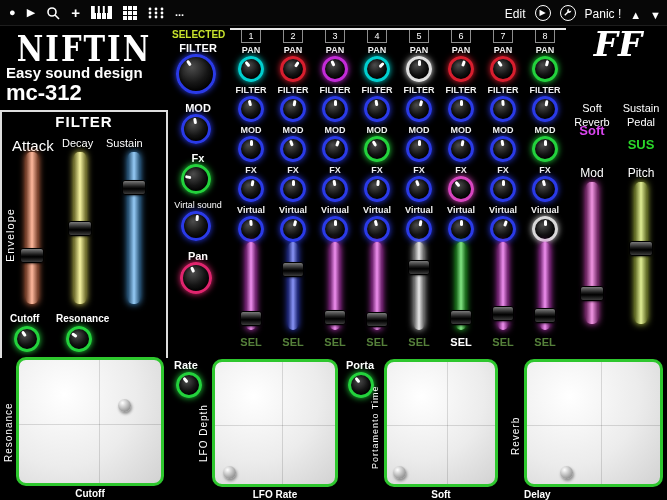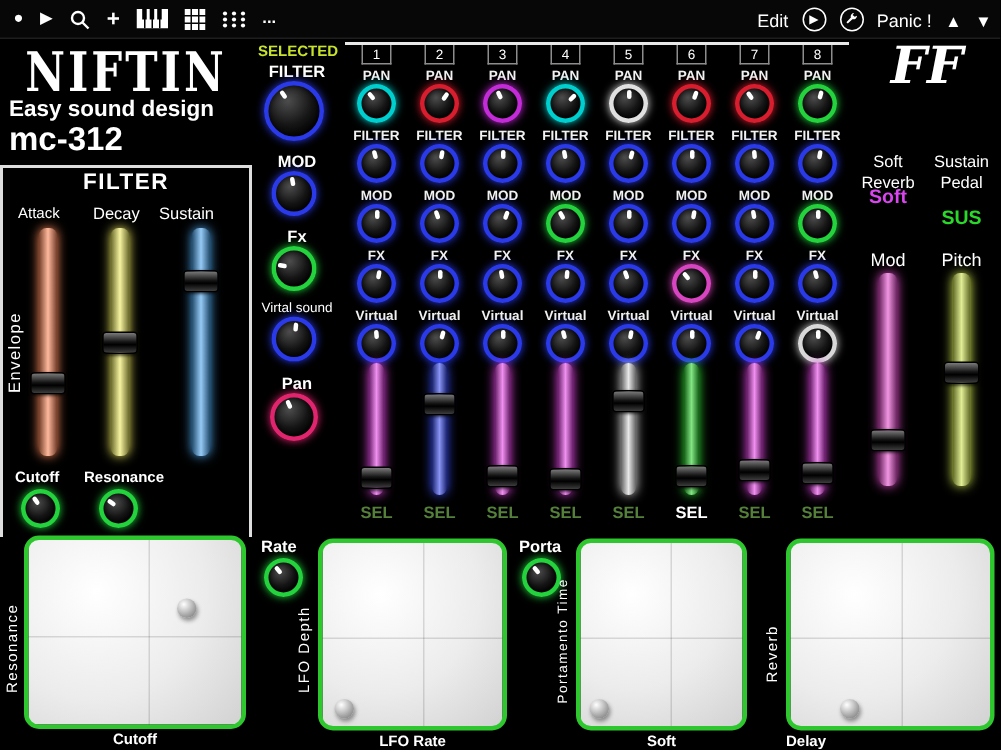--- a/index.html
+++ b/index.html
@@ -134,21 +134,21 @@
   </div>
 </div>
 
 <div class="logo-left">NIFTIN</div>
 <div class="lbl b" style="left:6px;top:64px;font-size:15px">Easy sound design</div>
 <div class="lbl b" style="left:6px;top:80px;font-size:22px">mc-312</div>
 
 <div class="filterbox"></div>
 <div class="lbl b" style="left:0;top:113px;width:168px;text-align:center;font-size:15px;letter-spacing:1px">FILTER</div>
 
-<div class="lbl" style="left:12px;top:137px;font-size:10px">Attack</div>
+<div class="lbl" style="left:12px;top:137px;font-size:15px">Attack</div>
 <div class="lbl" style="left:62px;top:137px;font-size:11px">Decay</div>
 <div class="lbl" style="left:106px;top:137px;font-size:11px">Sustain</div>
 <div class="vlabel" style="left:4px;top:180px;height:110px;font-size:11px">Envelope</div>
 
 <div class="vtrack" style="left: 26px; top: 152px; width: 12px; height: 152px; color: rgb(255, 138, 92);">
   <div class="vhandle" style="bottom: 27%;"></div>
 </div>
 <div class="vtrack" style="left: 74px; top: 152px; width: 12px; height: 152px; color: rgb(240, 236, 98);">
   <div class="vhandle" style="bottom: 45%;"></div>
 </div>

